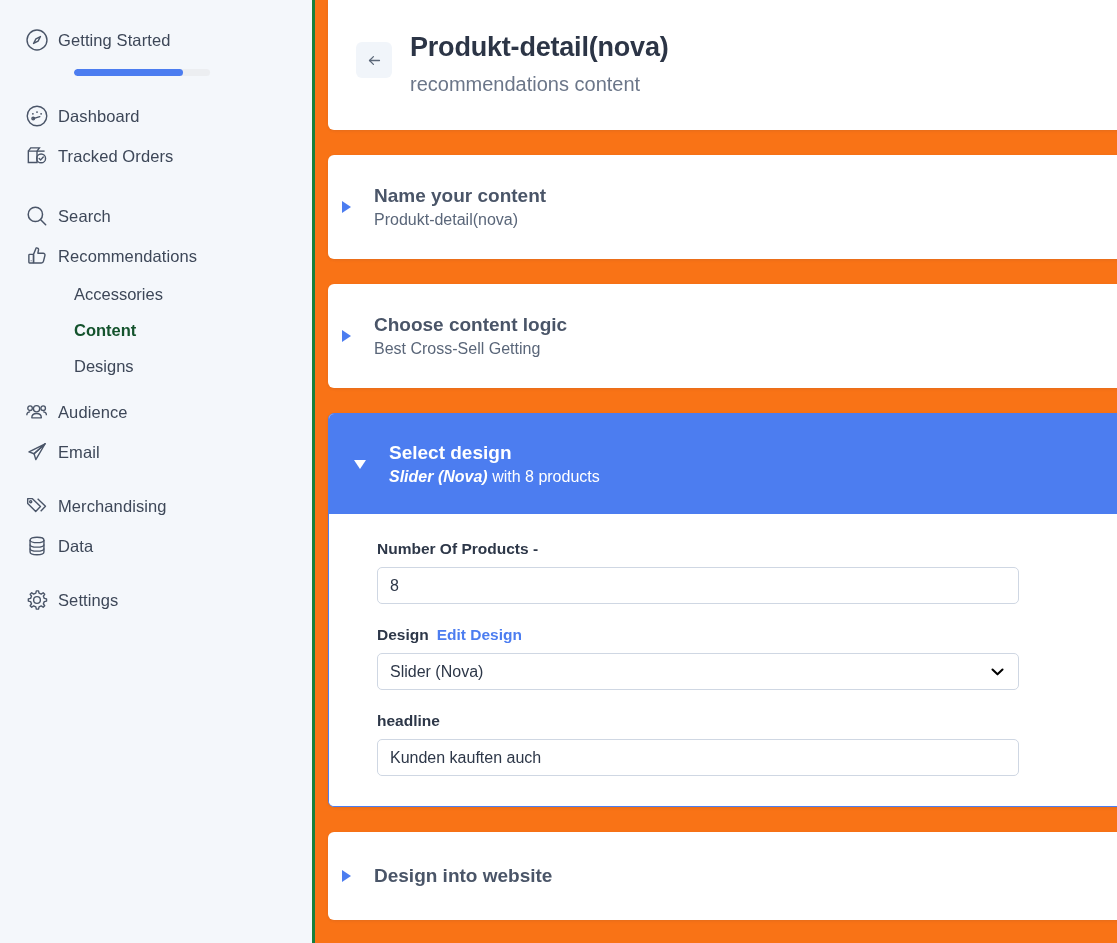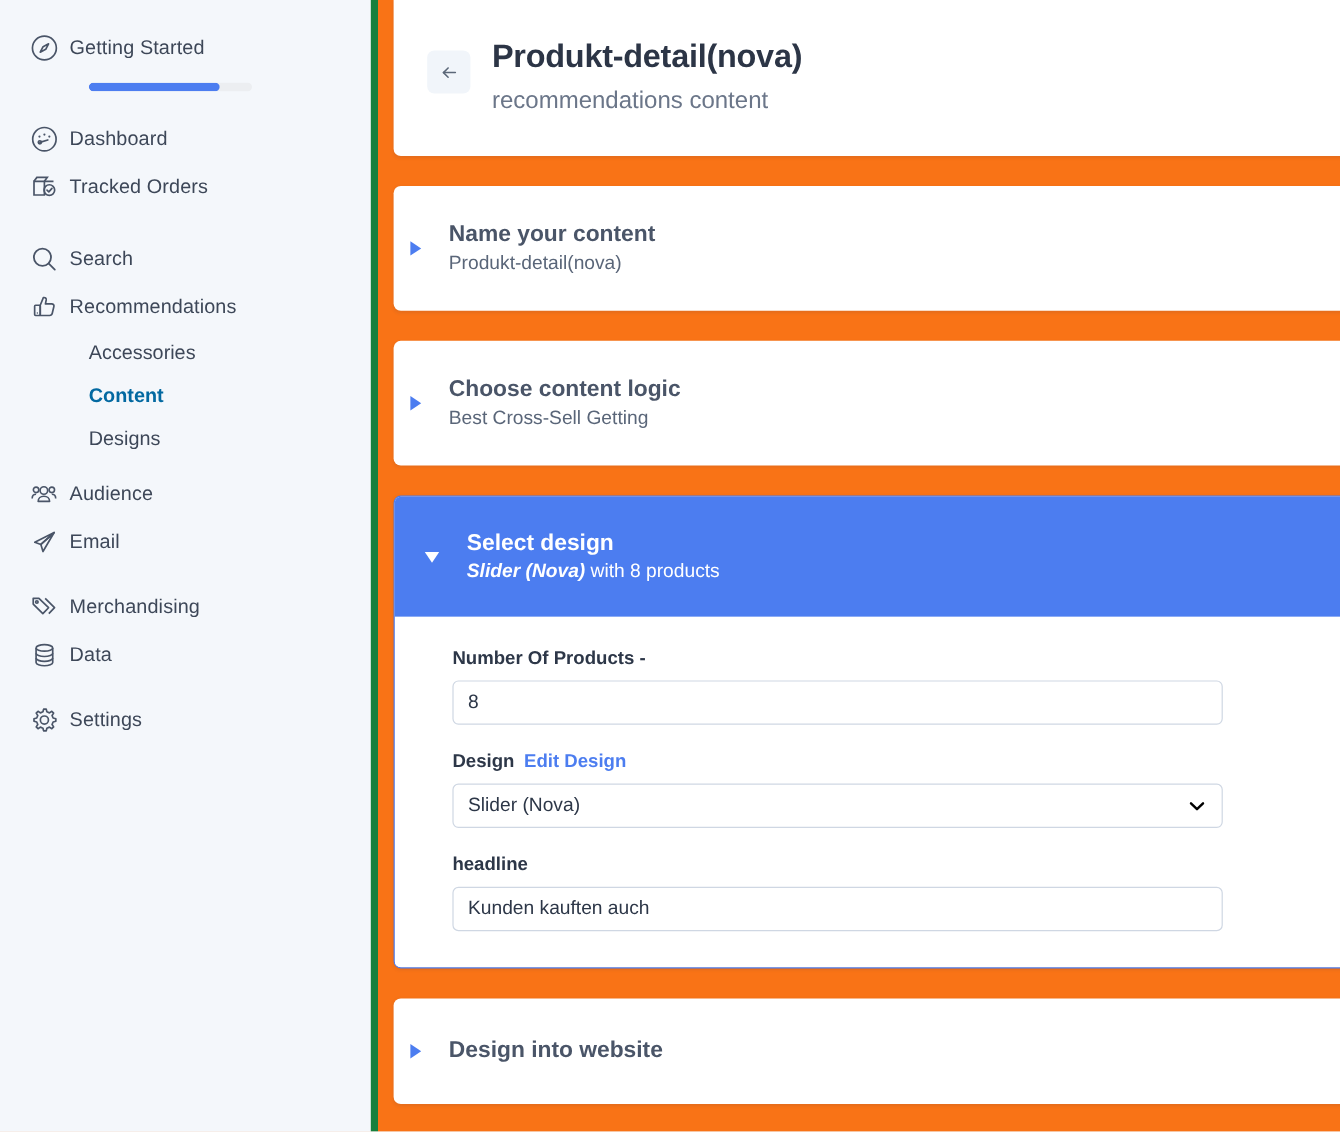--- a/index.html
+++ b/index.html
@@ -18,21 +18,21 @@
     display: flex;
     background: #e9edf3;
   }
 
   
   .sidebar {
     width: 315px;
     min-width: 315px;
     height: 943px;
     background: #f4f7fb;
-    border-right: 6px solid #15803d;
+    border-right: 3px solid #15803d;
     position: relative;
     overflow: hidden;
   }
 
   .nav-item {
     display: flex;
     align-items: center;
     height: 40px;
     padding-left: 24px;
     cursor: pointer;
@@ -57,21 +57,21 @@
     cursor: pointer;
     text-align: right;
   }
   .nav-sub .lbl {
     font-size: 16.5px;
     color: #3d4758;
     white-space: nowrap;
   }
   .nav-sub.active .lbl {
     font-weight: bold;
-    color: #0369a1;
+    color: #14532d;
   }
 
   .progress-wrap {
     margin: 9px 0 0 74px;
     width: 136px;
     height: 7px;
     background: #eceef1;
     border-radius: 4px;
     overflow: hidden;
   }

